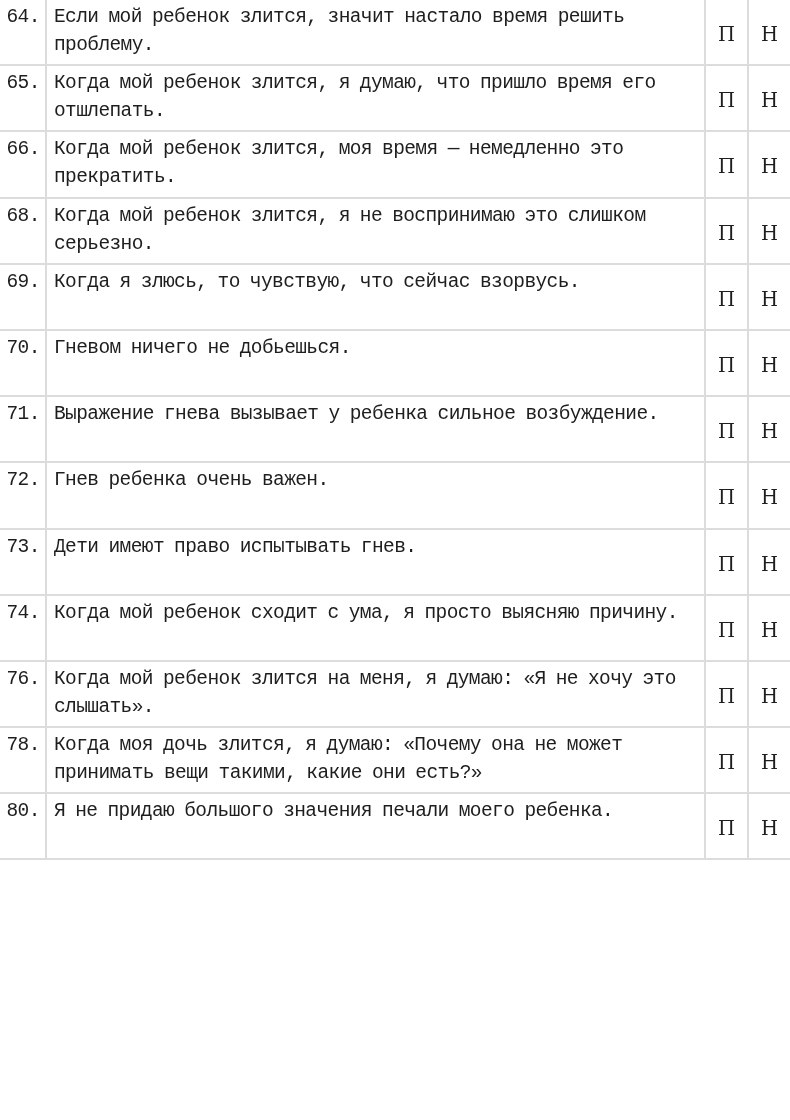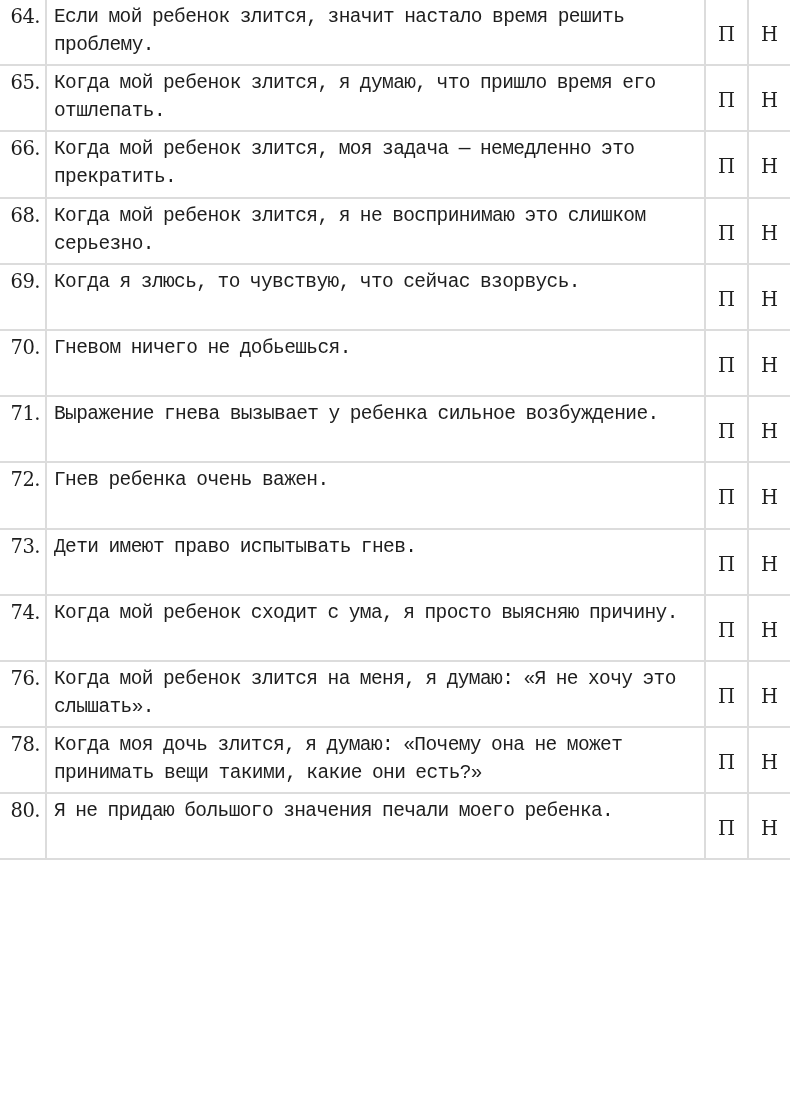--- a/index.html
+++ b/index.html
@@ -22,20 +22,21 @@
   table.q tr:first-child td { border-top: none; }
   table.q td:first-child { border-left: none; }
   table.q td:last-child { border-right: none; }
   td.num {
     width: 44px;
     text-align: right;
     padding-right: 5px !important;
     padding-top: 3px !important;
     box-sizing: border-box;
     letter-spacing: -0.5px;
+    font-family: Liberation Mono, monospace;
   }
   td.txt {
     padding-left: 7px !important;
     padding-right: 4px !important;
     padding-top: 3px !important;
     letter-spacing: -0.6px;
     word-spacing: -1px;
     font-family: Liberation Mono, monospace;
   }
   td.ans {
@@ -68,21 +69,21 @@
       <td class="ans n">Н</td>
     </tr>
     <tr>
       <td class="num">65.</td>
       <td class="txt">Когда мой ребенок злится, я думаю, что пришло время его отшлепать.</td>
       <td class="ans">П</td>
       <td class="ans n">Н</td>
     </tr>
     <tr>
       <td class="num">66.</td>
-      <td class="txt">Когда мой ребенок злится, моя задача — немедленно это прекратить.</td>
+      <td class="txt">Когда мой ребенок злится, моя время — немедленно это прекратить.</td>
       <td class="ans">П</td>
       <td class="ans n">Н</td>
     </tr>
     <tr>
       <td class="num">68.</td>
       <td class="txt">Когда мой ребенок злится, я не воспринимаю это слишком серьезно.</td>
       <td class="ans">П</td>
       <td class="ans n">Н</td>
     </tr>
     <tr>

